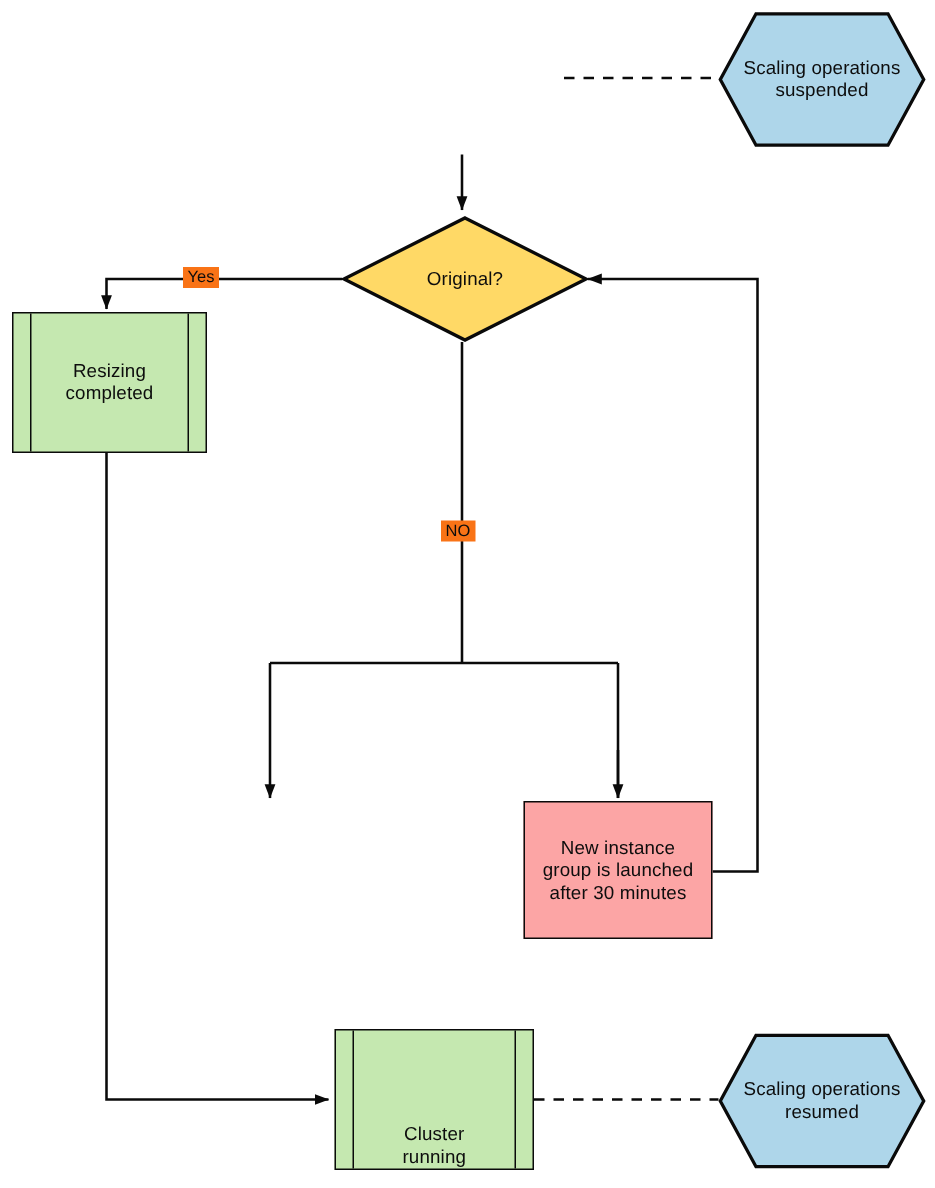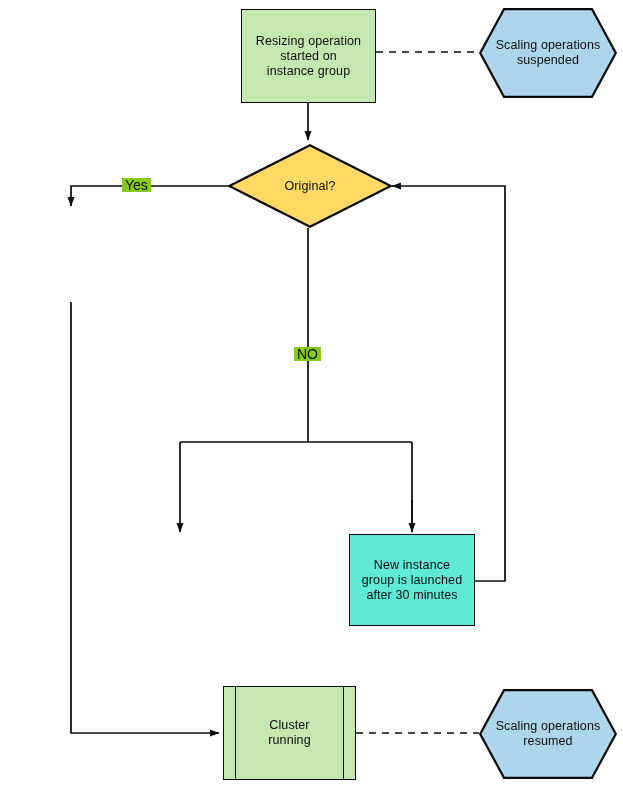--- a/index.html
+++ b/index.html
@@ -59,23 +59,23 @@
     position: absolute;
     left: 0;
     top: 0;
     width: 100%;
     height: 100%;
     z-index: 1;
     overflow: visible;
   }
   .edge-label {
     position: absolute;
-    font-size: 14px;
+    font-size: 11px;
     color: #0d0d0d;
-    background: #84cc16;
+    background: #f97316;
     padding: 0 3px;
     line-height: 14px;
     white-space: nowrap;
   }
 </style>
 </head>
 <body>
 
 <div id="diagram-root">
 
@@ -105,50 +105,51 @@
     
     <path d="M475,581 L505,581 L505,186 L392,186" fill="none" stroke="#0a0a0a" stroke-width="1.7" marker-end="url(#arrowhead)"></path>
 
     
     <path d="M71,302 L71,733 L219,733" fill="none" stroke="#0a0a0a" stroke-width="1.7" marker-end="url(#arrowhead)"></path>
 
     
     <path d="M356,733 L479,733" fill="none" stroke="#0a0a0a" stroke-width="1.7" stroke-dasharray="7 6"></path>
   </svg>
 
-  <div class="node node-rect" style="left:241px; top:9px; width:135px; height:94px; background:#c5e8b0;">
-    <span class="node-label">Resizing operation
-started on
-instance group</span>
-  </div>
 
   <div class="node" style="left:479px; top:8px; width:138px; height:90px;">
     <svg class="shape-svg" viewBox="0 0 138 90" preserveAspectRatio="none">
       <polygon points="25,1.2 113,1.2 136.8,45 113,88.8 25,88.8 1.2,45" fill="#aed6ea" stroke="#0a0a0a" stroke-width="2.2" stroke-linejoin="miter"></polygon>
     </svg>
     <span class="node-label">Scaling operations
 suspended</span>
   </div>
 
   <div class="node" style="left:228px; top:144px; width:164px; height:84px;">
     <svg class="shape-svg" viewBox="0 0 164 84" preserveAspectRatio="none">
       <polygon points="82,1.3 162.7,42 82,82.7 1.3,42" fill="#ffd966" stroke="#0a0a0a" stroke-width="2.2" stroke-linejoin="miter"></polygon>
     </svg>
     <span class="node-label">Original?</span>
   </div>
 
+  <div class="node node-rect" style="left:8px; top:208px; width:130px; height:94px; background:#c5e8b0;">
+    <span class="proc-bar left"></span>
+    <span class="proc-bar right"></span>
+    <span class="node-label">Resizing
+completed</span>
+  </div>
 
 
-  <div class="node node-rect" style="left:349px; top:534px; width:126px; height:92px; background:#5eead4;">
+  <div class="node node-rect" style="left:349px; top:534px; width:126px; height:92px; background:#fca5a5;">
     <span class="node-label">New instance
 group is launched
 after 30 minutes</span>
   </div>
 
-  <div class="node node-rect" style="left:223px; top:686px; width:133px; height:94px; background:#c5e8b0;">
+  <div class="node node-rect" style="left:223px; top:686px; width:133px; height:94px; background:#c5e8b0;align-items:flex-end;">
     <span class="proc-bar left"></span>
     <span class="proc-bar right"></span>
     <span class="node-label">Cluster
 running</span>
   </div>
 
   <div class="node" style="left:479px; top:689px; width:138px; height:90px;">
     <svg class="shape-svg" viewBox="0 0 138 90" preserveAspectRatio="none">
       <polygon points="25,1.2 113,1.2 136.8,45 113,88.8 25,88.8 1.2,45" fill="#aed6ea" stroke="#0a0a0a" stroke-width="2.2" stroke-linejoin="miter"></polygon>
     </svg>

